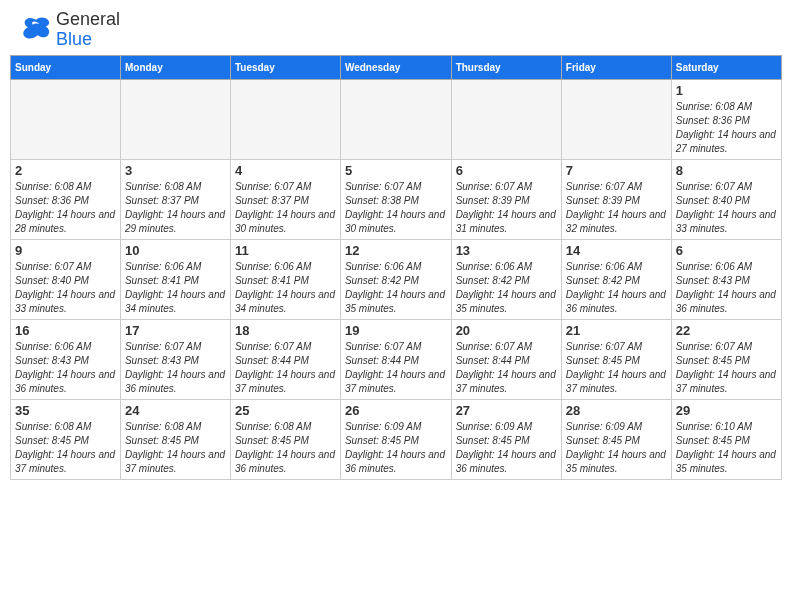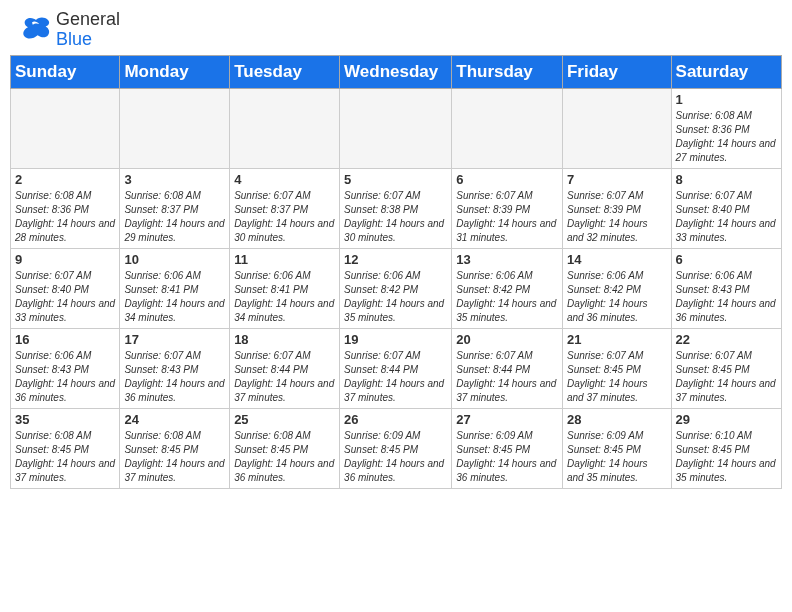--- a/index.html
+++ b/index.html
@@ -5,21 +5,21 @@
     * { box-sizing: border-box; margin: 0; padding: 0; }
     body { font-family: Arial, sans-serif; background: #fff; width: 792px; min-height: 612px; }
     .header { padding: 10px 20px 5px 20px; display: flex; justify-content: space-between; align-items: flex-start; }
     .logo { display: flex; align-items: center; gap: 4px; }
     .logo-text { font-size: 18px; color: #333; line-height: 1.1; }
     .logo-bird { width: 32px; height: 28px; }
     .title-section { text-align: right; }
     .month-title { font-size: 32px; font-weight: bold; color: #333; }
     .location { font-size: 14px; color: #555; margin-top: 2px; }
     .calendar { width: 100%; border-collapse: collapse; margin: 0; }
-    .calendar th { background: #1a73e8; color: #fff; padding: 6px 4px; font-size: 17px; font-weight: bold; text-align: left; border: 1px solid #aaa; }
+    .calendar th { background: #1a73e8; color: #fff; padding: 6px 4px; font-size: 10px; font-weight: bold; text-align: left; border: 1px solid #aaa; }
     .calendar td { border: 1px solid #ccc; vertical-align: top; padding: 3px 4px; font-size: 10px; color: #333; background: #fff; width: 113px; min-height: 70px; }
     .calendar td.empty { background: #f5f5f5; }
     .day-num { font-size: 13px; font-weight: bold; display: block; margin-bottom: 2px; }
     .day-info { font-size: 10px; line-height: 1.4; color: #333; font-style: italic; }
     .cal-wrapper { padding: 0 10px 10px 10px; }
   </style>
 </head>
 <body>
 
 <div class="header">

